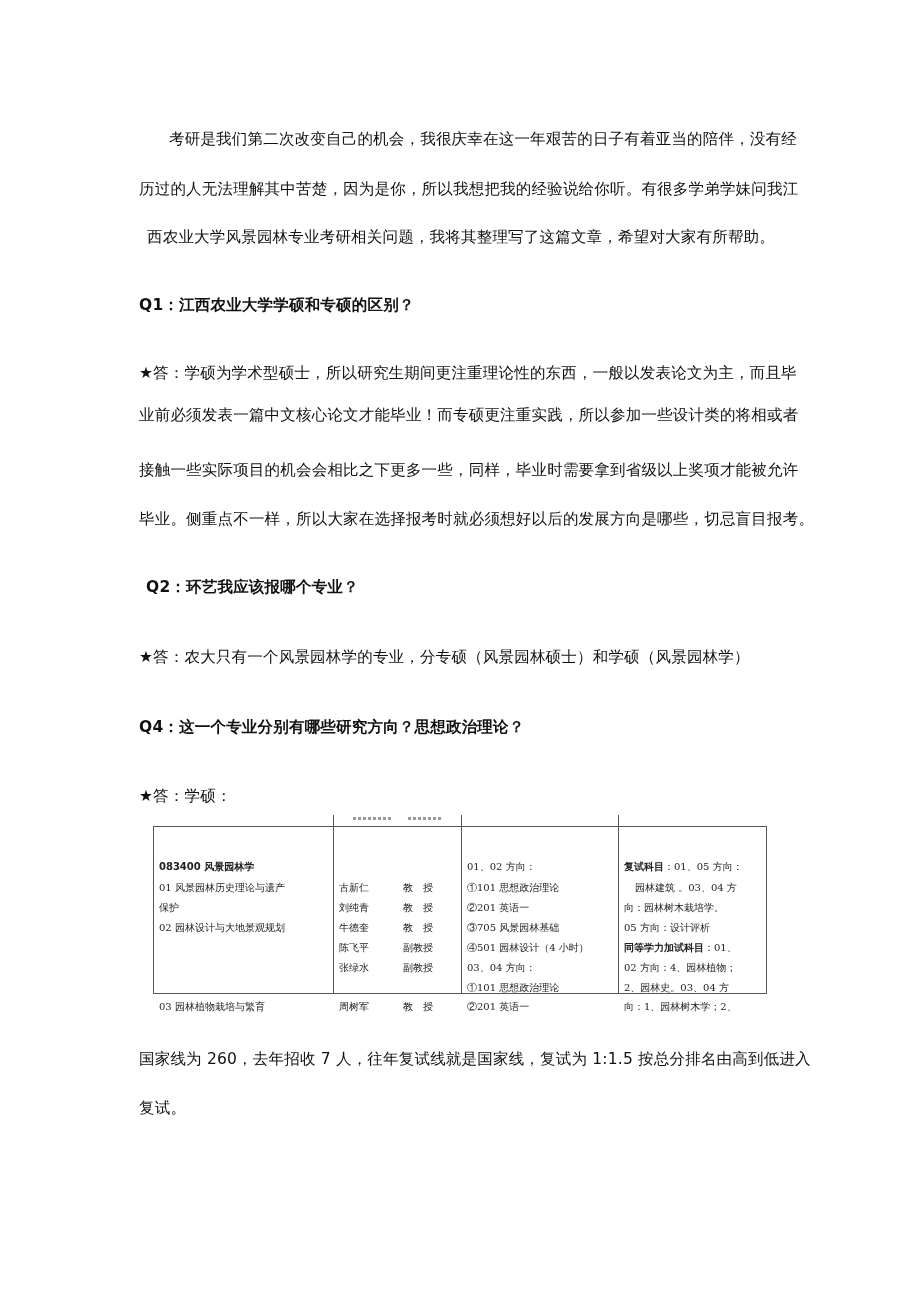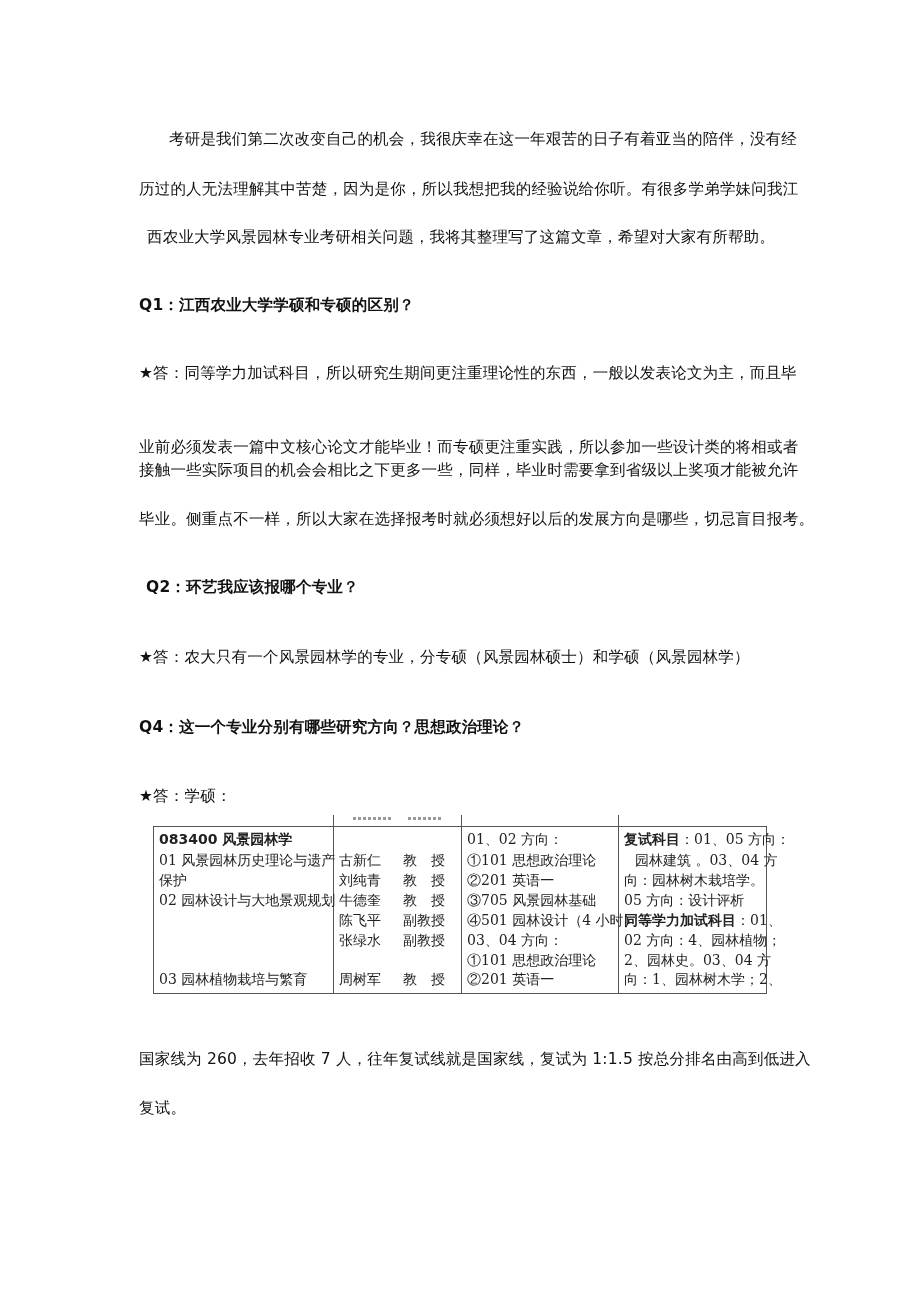--- a/index.html
+++ b/index.html
@@ -6,37 +6,37 @@
   body { width: 920px; height: 1302px; position: relative; overflow: hidden;
          font-family: "DejaVu Sans", "Liberation Sans", sans-serif; color: #111; }
   .p { position: absolute; left: 139px; width: 645px; font-size: 15.5px; line-height: 15px; white-space: nowrap; letter-spacing: 0.2px; }
   .bold { font-weight: bold; }
   .tbl { position: absolute; left: 153px; top: 815px; width: 614px; height: 178px; }
   .tbl .frame { position: absolute; left: 0; top: 11px; width: 612px; height: 166px;
                 border-top: 1px solid #555; border-bottom: 1px solid #555;
                 border-left: 1px solid #555; border-right: 1px solid #555; }
   .tbl .vline { position: absolute; top: 0; width: 1px; background: #555; height: 178px; }
   .tbl .cell-line { position: absolute; font-family: "DejaVu Serif", "Liberation Serif", serif;
-                    font-size: 14px; line-height: 20px; white-space: nowrap; color: #222; }
+                    font-size: 10px; line-height: 20px; white-space: nowrap; color: #222; margin-top: 28px; }
   .tbl .b { font-weight: bold; font-family: "DejaVu Sans", "Liberation Sans", sans-serif; }
   .faint { position: absolute; top: 2px; height: 3px; background: repeating-linear-gradient(90deg,#999 0 3px,transparent 3px 5px); }
 </style>
 </head>
 <body>
 
 <div>
   <div class="p" style="top:132px; left:169px;">考研是我们第二次改变自己的机会，我很庆幸在这一年艰苦的日子有着亚当的陪伴，没有经</div>
   <div class="p" style="top:182px;">历过的人无法理解其中苦楚，因为是你，所以我想把我的经验说给你听。有很多学弟学妹问我江</div>
   <div class="p" style="top:230px;margin-left:8px;">西农业大学风景园林专业考研相关问题，我将其整理写了这篇文章，希望对大家有所帮助。</div>
 </div>
 
 <div class="p bold" style="top:298px;">Q1：江西农业大学学硕和专硕的区别？</div>
 <div>
-  <div class="p" style="top:366px;">★答：同等学力加试科目，所以研究生期间更注重理论性的东西，一般以发表论文为主，而且毕</div>
-  <div class="p" style="top:408px;margin-top:32px;">业前必须发表一篇中文核心论文才能毕业！而专硕更注重实践，所以参加一些设计类的将相或者</div>
+  <div class="p" style="top:366px;">★答：学硕为学术型硕士，所以研究生期间更注重理论性的东西，一般以发表论文为主，而且毕</div>
+  <div class="p" style="top:408px;">业前必须发表一篇中文核心论文才能毕业！而专硕更注重实践，所以参加一些设计类的将相或者</div>
   <div class="p" style="top:463px;">接触一些实际项目的机会会相比之下更多一些，同样，毕业时需要拿到省级以上奖项才能被允许</div>
   <div class="p" style="top:512px;">毕业。侧重点不一样，所以大家在选择报考时就必须想好以后的发展方向是哪些，切忌盲目报考。</div>
 </div>
 
 <div class="p bold" style="top:580px; left:146px;">Q2：环艺我应该报哪个专业？</div>
 <div class="p" style="top:650px;">★答：农大只有一个风景园林学的专业，分专硕（风景园林硕士）和学硕（风景园林学）</div>
 
 <div class="p bold" style="top:720px;">Q4：这一个专业分别有哪些研究方向？思想政治理论？</div>
 <div class="p" style="top:789px;">★答：学硕：</div>
 

